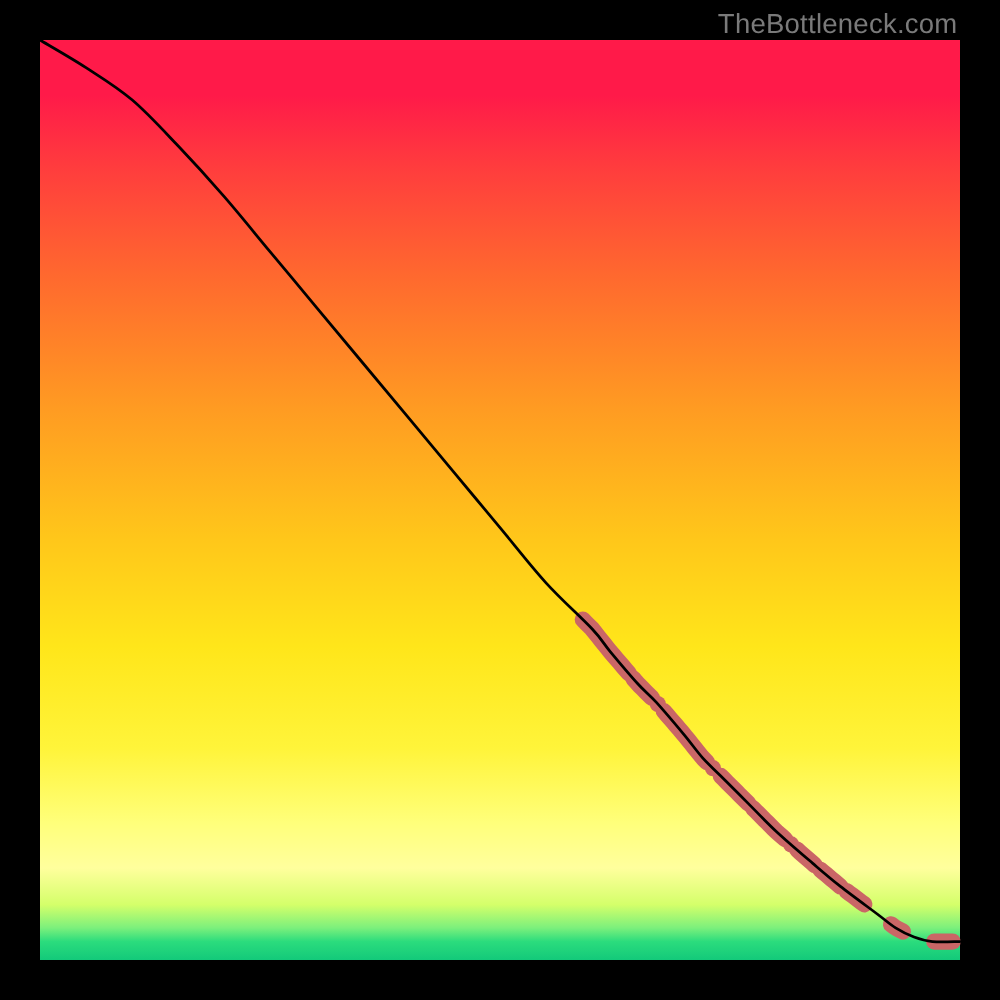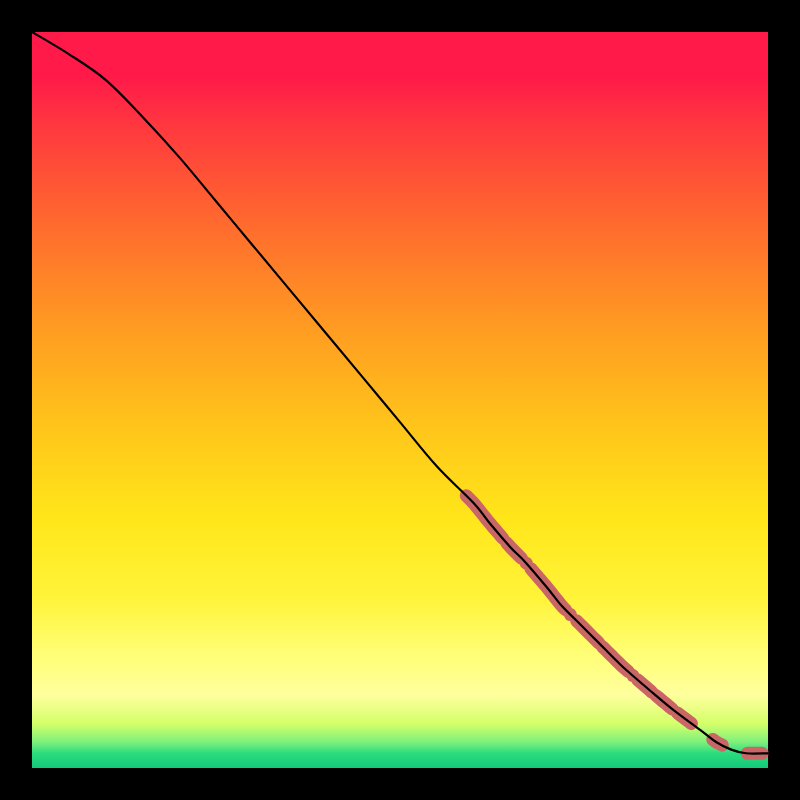--- a/index.html
+++ b/index.html
@@ -71,20 +71,21 @@
     stroke-linecap: round;
   }
   .dot {
     fill: #ca6666;
   }
 </style>
 </head>
 <body>
 
 <div class="frame">
+  <div class="watermark">TheBottleneck.com</div>
   <div class="plot">
     <svg class="overlay" viewBox="0 0 736 736">
       <g id="highlights">
           <path d="M 434.23999999999995 463.68 L 436.6933333333334 466.1333333333333 L 439.14666666666665 468.58666666666664 L 441.59999999999997 471.04 L 444.0533333333334 474.1066666666667 L 446.50666666666666 477.1733333333333 L 448.96 480.24 L 451.41333333333336 483.30666666666673 L 453.8666666666667 486.3733333333333 L 456.32 489.44 L 458.77333333333337 492.3022222222222 L 461.22666666666663 495.16444444444437 L 463.68 498.02666666666664 L 466.1333333333333 500.8888888888889 L 468.58666666666664 503.7511111111111 L 471.04 506.61333333333334" class="seg"></path>
           <path d="M 474.72 510.90666666666664 L 477.17333333333335 513.7688888888888 L 479.6266666666667 516.4266666666667 L 482.08000000000004 518.88 L 484.5333333333333 521.3333333333333 L 486.98666666666674 523.7866666666667 L 489.44000000000005 526.24" class="seg"></path>
           <circle cx="494.22400000000005" cy="531.2080000000001" r="6.5" class="dot"></circle>
           <path d="M 499.0079999999999 536.7893333333333 L 501.4788571428572 539.672 L 503.94971428571426 542.5546666666667 L 506.42057142857135 545.4373333333333 L 508.89142857142855 548.3199999999999 L 511.3622857142857 551.2026666666667 L 513.8331428571429 554.0853333333333 L 516.304 557.0600000000001 L 518.7748571428572 560.1485714285714 L 521.2457142857143 563.2371428571428 L 523.7165714285715 566.3257142857143 L 526.1874285714287 569.4142857142858 L 528.6582857142856 572.5028571428571 L 531.1291428571428 575.2891428571428 L 533.6 577.76" class="seg"></path>
           <circle cx="538.384" cy="582.5440000000001" r="6.5" class="dot"></circle>
           <path d="M 544.64 588.8 L 547.0933333333332 591.2533333333333 L 549.5466666666667 593.7066666666667 L 552 596.16 L 554.4533333333333 598.6133333333333 L 556.9066666666668 601.0666666666667 L 559.36 603.52 L 561.8133333333333 605.9733333333334 L 564.2666666666667 608.4266666666667 L 566.72 610.88" class="seg"></path>
           <path d="M 570.4 614.56 L 572.7418181818181 616.9018181818182 L 575.0836363636364 619.2436363636364 L 577.4254545454545 621.5854545454546 L 579.7672727272726 623.9272727272727 L 582.1090909090909 626.2690909090909 L 584.450909090909 628.6109090909091 L 586.7927272727273 630.9527272727273 L 589.1345454545454 633.2527272727273 L 591.4763636363637 635.3018181818181 L 593.8181818181819 637.3509090909091 L 596.1600000000001 639.4" class="seg"></path>

